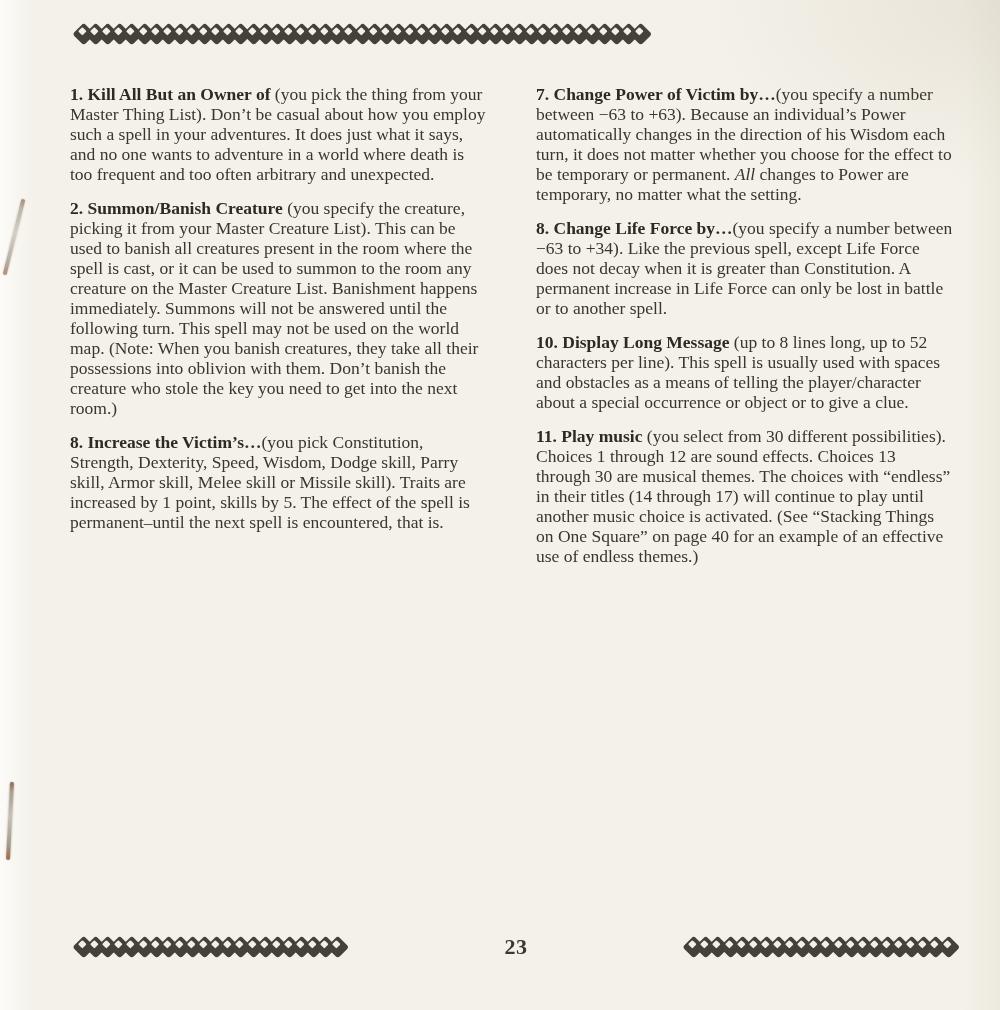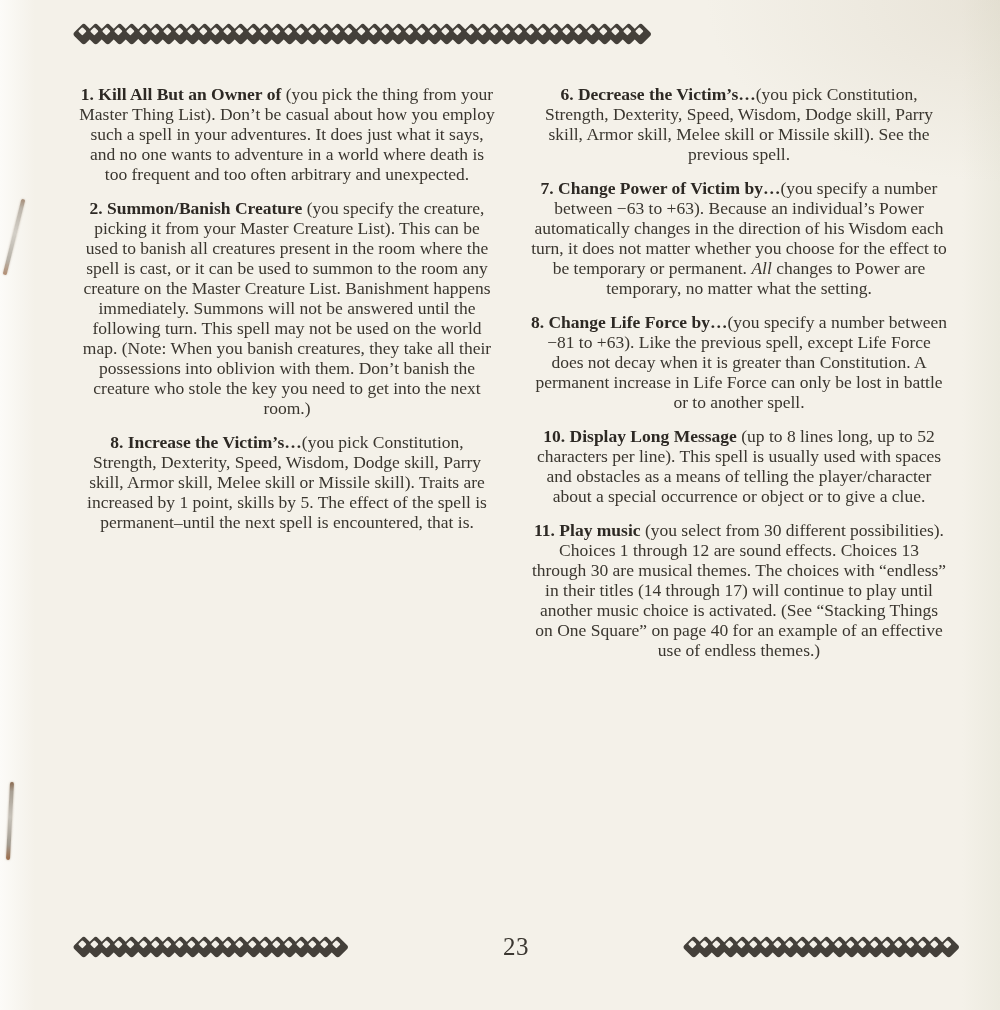--- a/index.html
+++ b/index.html
@@ -43,33 +43,32 @@
     content: "";
     position: absolute;
     left: 1.8px; top: 4.2px;
     width: 6px; height: 6px;
     border-radius: 1px;
     background: #f2efe7;
   }
   .page-number {
     flex: none;
     margin: 3px 12px;
-    font-size: 25px;
-    font-weight: normal;
+    font-size: 22px;
+    font-weight: bold;
     color: #3b3731;
     letter-spacing: 0.5px;
   }
 
   
   .columns {
     position: absolute;
-    left: 78px; top: 84px;
+    left: 70px; top: 84px;
     display: flex;
-    gap: 34px;
-    text-align: center;
+    gap: 48px;
   }
   .col { width: 418px; }
   .spell {
     margin: 0 0 14px 0;
     font-size: 17.5px;
     line-height: 20px;
     color: #3a362f;
   }
   .spell strong { font-weight: bold; color: #2d2924; }
   .spell em { font-style: italic; }
@@ -143,23 +142,22 @@
   <div class="staple staple-top"></div>
   <div class="staple staple-bottom"></div>
 
   <div class="columns">
     <div class="col">
         <p class="spell"><strong>1. Kill All But an Owner of</strong><span> (you pick the thing from your Master Thing List). Don’t be casual about how you employ such a spell in your adventures. It does just what it says, and no one wants to adventure in a world where death is too frequent and too often arbitrary and unexpected.</span></p>
         <p class="spell"><strong>2. Summon/Banish Creature</strong><span> (you specify the creature, picking it from your Master Creature List). This can be used to banish all creatures present in the room where the spell is cast, or it can be used to summon to the room any creature on the Master Creature List. Banishment happens immediately. Summons will not be answered until the following turn. This spell may not be used on the world map. (Note: When you banish creatures, they take all their possessions into oblivion with them. Don’t banish the creature who stole the key you need to get into the next room.)</span></p>
         <p class="spell"><strong>8. Increase the Victim’s…</strong><span>(you pick Constitution, Strength, Dexterity, Speed, Wisdom, Dodge skill, Parry skill, Armor skill, Melee skill or Missile skill). Traits are increased by 1 point, skills by 5. The effect of the spell is permanent–until the next spell is encountered, that is.</span></p>
       </div>
     <div class="col">
-        <p class="spell"><strong>6. Decrease the Victim’s…</strong><span>(you pick Constitution, Strength, Dexterity, Speed, Wisdom, Dodge skill, Parry skill, Armor skill, Melee skill or Missile skill). See the previous spell.</span></p>
         <p class="spell"><strong>7. Change Power of Victim by…</strong><span>(you specify a number between −63 to +63). Because an individual’s Power automatically changes in the direction of his Wisdom each turn, it does not matter whether you choose for the effect to be temporary or permanent. </span><em>All</em><span> changes to Power are temporary, no matter what the setting.</span></p>
-        <p class="spell"><strong>8. Change Life Force by…</strong><span>(you specify a number between −81 to +63). Like the previous spell, except Life Force does not decay when it is greater than Constitution. A permanent increase in Life Force can only be lost in battle or to another spell.</span></p>
+        <p class="spell"><strong>8. Change Life Force by…</strong><span>(you specify a number between −63 to +34). Like the previous spell, except Life Force does not decay when it is greater than Constitution. A permanent increase in Life Force can only be lost in battle or to another spell.</span></p>
         <p class="spell"><strong>10. Display Long Message</strong><span> (up to 8 lines long, up to 52 characters per line). This spell is usually used with spaces and obstacles as a means of telling the player/character about a special occurrence or object or to give a clue.</span></p>
         <p class="spell"><strong>11. Play music</strong><span> (you select from 30 different possibilities). Choices 1 through 12 are sound effects. Choices 13 through 30 are musical themes. The choices with “endless” in their titles (14 through 17) will continue to play until another music choice is activated. (See “Stacking Things on One Square” on page 40 for an example of an effective use of endless themes.)</span></p>
       </div>
   </div>
 
   <div class="bottom-bar">
     <div class="chain chain-bottom">
         <div class="link"></div>
         <div class="link"></div>
         <div class="link"></div>

